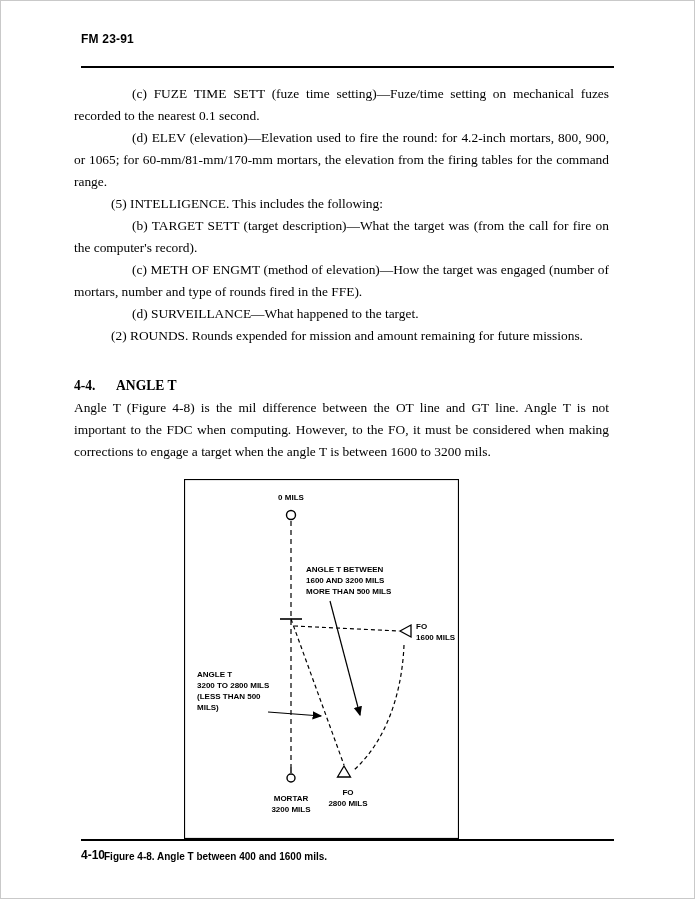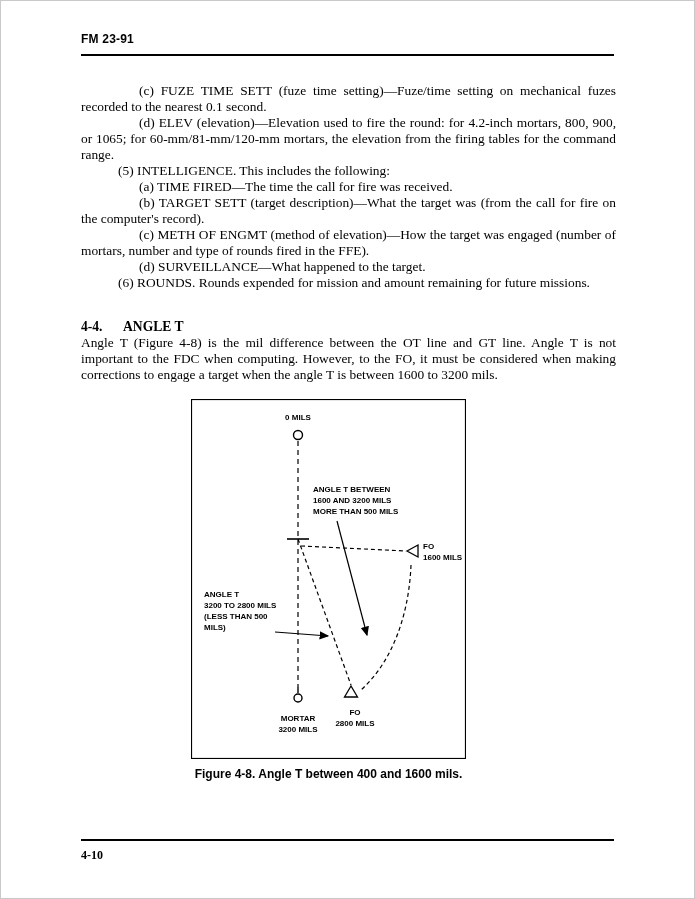--- a/index.html
+++ b/index.html
@@ -6,71 +6,70 @@
   html, body { background: #e9e9e9; }
   .page {
     width: 695px; height: 899px; margin: 0 auto; position: relative;
     background: #ffffff; color: #000;
     font-family: "Liberation Serif", serif;
     border: 1px solid #c9c9c9;
     overflow: hidden;
   }
   .header {
     position: absolute; top: 31px; left: 80px; right: 80px;
-    border-bottom: 2px solid #000; padding-bottom: 8px;
+    border-bottom: 2px solid #000; padding-bottom: 20px;
     font-family: "Liberation Sans", sans-serif;
     font-weight: bold; font-size: 12px; letter-spacing: .2px;
   }
   .body-region {
-    position: absolute; top: 82px; left: 80px; width: 535px;
-    font-size: 13.4px; line-height: 16px; text-align: justify;
+    position: absolute; top: 82px; left: 73px; width: 535px;
+    font-size: 13.4px; line-height: 22px; text-align: justify;
   }
   p.para { margin: 0; }
   .ind-a { text-indent: 58px; }
   .ind-n { text-indent: 37px; }
   .section-head { margin-top: 28px; font-weight: bold; font-size: 13.6px; }
   .section-num { display: inline-block; width: 42px; }
   .section-body { margin: 0; }
   .figure-wrap { width: 275px; margin: 16px 0 0 110px; }
   .figure-box { display: block; }
   .figure-caption {
-    width: 435px; margin: 7px 0 0 -80px; text-align: center;
+    width: 435px; margin: 7px 0 0 -80px; text-align: left;
     font-family: "Liberation Sans", sans-serif;
-    font-weight: bold; font-size: 12px;
+    font-weight: bold; font-size: 10px;
   }
   .footer {
     position: absolute; top: 838px; left: 80px; right: 80px;
     border-top: 2px solid #000; padding-top: 7px;
-    font-family: Liberation Serif, serif;
+    font-family: Liberation Sans, sans-serif;
     font-weight: bold; font-size: 12px;
   }
   svg .fig-label {
     font-family: "Liberation Sans", sans-serif;
     font-weight: bold; font-size: 8px; fill: #000;
   }
   svg .mid { text-anchor: middle; }
 </style>
 </head>
 <body>
 
 <div class="page">
 
   <div class="header">
     <span>FM 23-91</span>
   </div>
 
   <div class="body-region">
     <p class="para ind-a">(c) FUZE TIME SETT (fuze time setting)—Fuze/time setting on mechanical fuzes recorded to the nearest 0.1 second.</p>
-    <p class="para ind-a">(d) ELEV (elevation)—Elevation used to fire the round: for 4.2-inch mortars, 800, 900, or 1065; for 60-mm/81-mm/120-mm mortars, the elevation from the firing tables for the command range.</p>
+    <p class="para ind-a">(d) ELEV (elevation)—Elevation used to fire the round: for 4.2-inch mortars, 800, 900, or 1065; for 60-mm/81-mm/170-mm mortars, the elevation from the firing tables for the command range.</p>
     <p class="para ind-n">(5) INTELLIGENCE. This includes the following:</p>
-    <p class="para ind-a">(a) TIME FIRED—The time the call for fire was received.</p>
     <p class="para ind-a">(b) TARGET SETT (target description)—What the target was (from the call for fire on the computer's record).</p>
     <p class="para ind-a">(c) METH OF ENGMT (method of elevation)—How the target was engaged (number of mortars, number and type of rounds fired in the FFE).</p>
     <p class="para ind-a">(d) SURVEILLANCE—What happened to the target.</p>
-    <p class="para ind-n">(6) ROUNDS. Rounds expended for mission and amount remaining for future missions.</p>
+    <p class="para ind-n">(2) ROUNDS. Rounds expended for mission and amount remaining for future missions.</p>
 
     <p class="section-head">
       <span class="section-num">4-4.</span><span>ANGLE T</span>
     </p>
     <p class="section-body para">Angle T (Figure 4-8) is the mil difference between the OT line and GT line. Angle T is not important to the FDC when computing. However, to the FO, it must be considered when making corrections to engage a target when the angle T is between 1600 to 3200 mils.</p>
 
     <div class="figure-wrap">
       <svg class="figure-box" width="275" height="360" viewBox="0 0 275 360" xmlns="http://www.w3.org/2000/svg">
         <defs>
           <marker id="ah" markerWidth="9" markerHeight="8" refX="7" refY="3.5" orient="auto">

